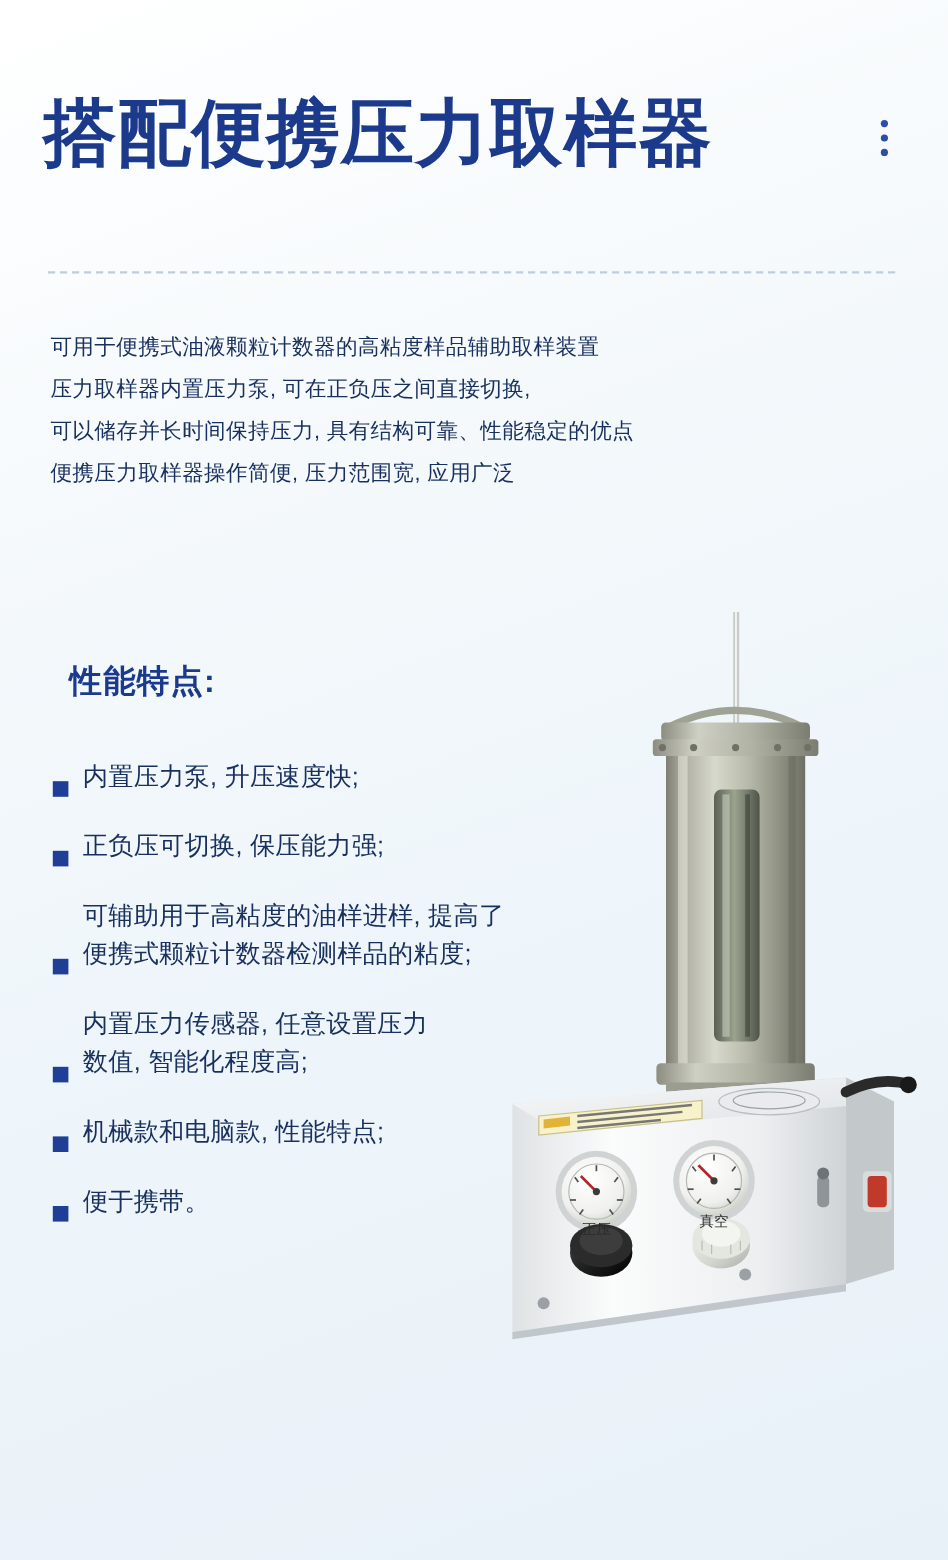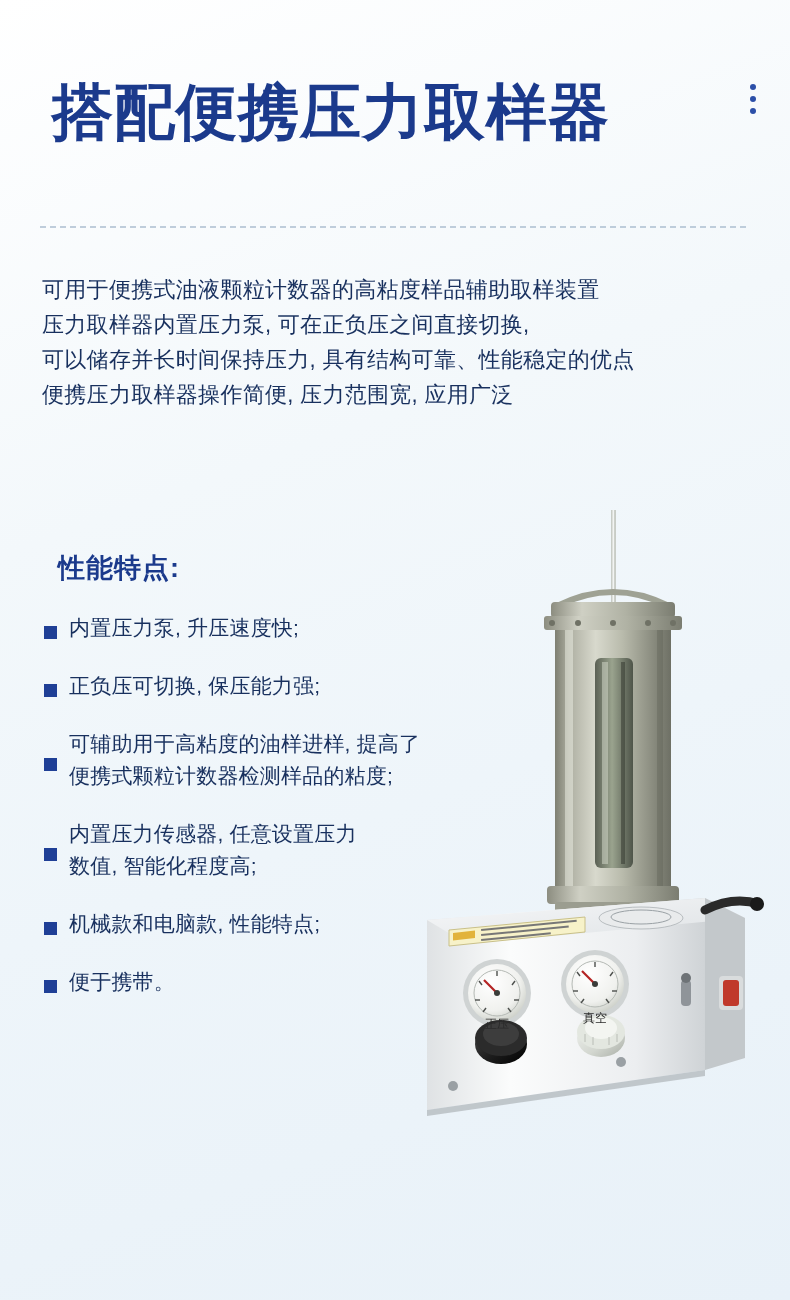--- a/index.html
+++ b/index.html
@@ -12,24 +12,24 @@
     background: linear-gradient(160deg, #ffffff 0%, #f3f8fb 35%, #eef5fa 60%, #e8f1f8 100%);
     position: relative;
     overflow: hidden;
     color: #12306b;
   }
 
   
   .header {
     position: absolute;
     top: 78px;
-    left: 52px;
+    left: 36px;
     width: 710px;
     display: flex;
-    align-items: flex-start;
+    align-items: center;
     justify-content: space-between;
   }
   .title {
     font-family: "DejaVu Sans", sans-serif;
     font-weight: bold;
     font-size: 61px;
     letter-spacing: 1px;
     color: #1b3a8c;
     line-height: 1.1;
     white-space: nowrap;
@@ -59,21 +59,21 @@
     border-top: 2px dashed #b9c9d8;
     opacity: .9;
   }
 
   
   .intro {
     position: absolute;
     top: 272px;
     left: 42px;
     width: 660px;
-    font-size: 22px;
+    font-size: 18px;
     line-height: 35px;
     color: #18305e;
     letter-spacing: .3px;
   }
   .intro p { white-space: nowrap; }
 
   
   .features-title {
     position: absolute;
     top: 550px;
@@ -84,22 +84,23 @@
     letter-spacing: 1px;
   }
   .features {
     position: absolute;
     top: 612px;
     left: 44px;
     width: 470px;
   }
   .feature {
     display: flex;
-    align-items: center;
+    align-items: flex-end;
     margin-bottom: 26px;
+    margin-top: 20px;
   }
   .bullet {
     width: 13px;
     height: 13px;
     background: #1f3f96;
     margin-top: 8px;
     margin-right: 12px;
     flex: 0 0 auto;
   }
   .feature-text {

